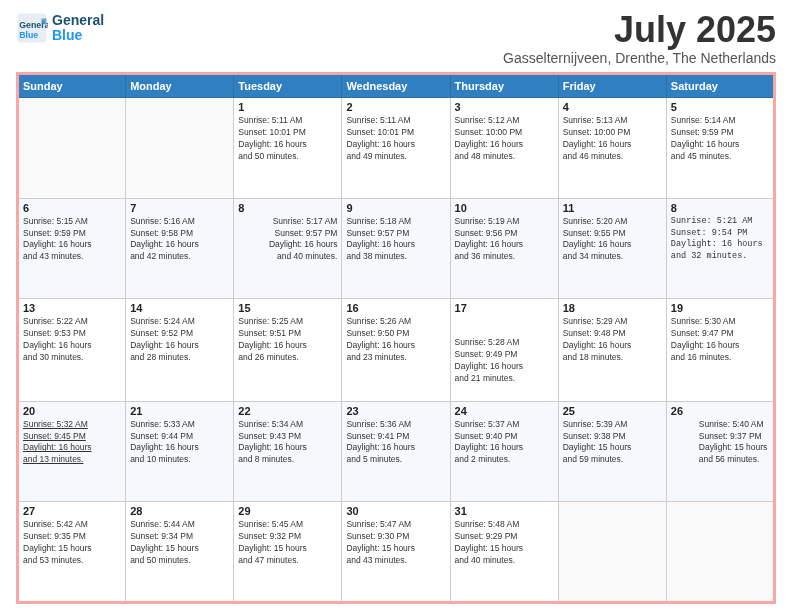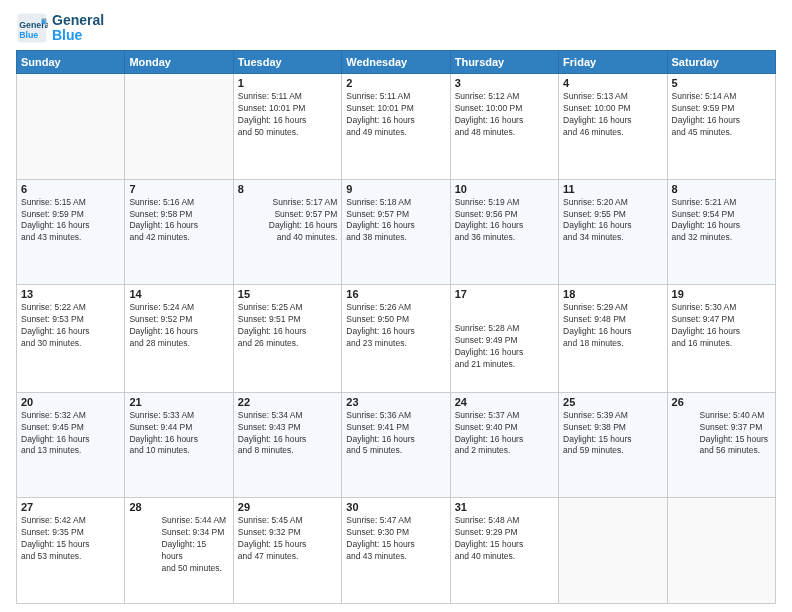--- a/index.html
+++ b/index.html
@@ -41,21 +41,21 @@
       color: #333;
       line-height: 1;
     }
     .subtitle {
       font-size: 14px;
       color: #555;
       margin-top: 2px;
     }
     .calendar {
       flex: 1;
-      border: 1px solid #fca5a5;
+      border: 3px solid #fca5a5;
       border-collapse: collapse;
       width: 100%;
       table-layout: fixed;
     }
     .calendar th {
       background-color: #2f7fc1;
       color: #fff;
       font-size: 11px;
       font-weight: bold;
       padding: 5px 4px;
@@ -103,20 +103,24 @@
         <text x="4" y="20" font-size="11" font-weight="bold" fill="#1a5276">General</text>
         <text x="4" y="32" font-size="11" font-weight="bold" fill="#2196F3">Blue</text>
         <polygon points="32,8 38,14 32,14" fill="#2196F3"></polygon>
         <polygon points="32,8 38,8 38,14" fill="#1a5276" opacity="0.5"></polygon>
       </svg>
       <div style="display:flex;flex-direction:column;line-height:1.1;">
         <span style="font-size:14px;font-weight:bold;color:#1a5276;">General</span>
         <span style="font-size:14px;font-weight:bold;color:#2196F3;">Blue</span>
       </div>
     </div>
+    <div class="title-block">
+      <div class="month-title">July 2025</div>
+      <div class="subtitle">Gasselternijveen, Drenthe, The Netherlands</div>
+    </div>
   </div>
 
   <table class="calendar">
     <thead>
       <tr>
       <th>Sunday</th>
           <th>Monday</th>
           <th>Tuesday</th>
           <th>Wednesday</th>
           <th>Thursday</th>
@@ -202,21 +206,21 @@
           </td>
           <td>
             <span class="day-number">11</span>
             <div class="cell-content" style="white-space: pre-line;">Sunrise: 5:20 AM
 Sunset: 9:55 PM
 Daylight: 16 hours
 and 34 minutes.</div>
           </td>
           <td>
             <span class="day-number">8</span>
-            <div class="cell-content" style="white-space: pre-line;">Sunrise: 5:21 AM
+            <div class="cell-content" style="white-space: pre-line; font-family: Liberation Mono, monospace;">Sunrise: 5:21 AM
 Sunset: 9:54 PM
 Daylight: 16 hours
 and 32 minutes.</div>
           </td>
         </tr>
         <tr>
           <td>
             <span class="day-number">13</span>
             <div class="cell-content" style="white-space: pre-line;">Sunrise: 5:22 AM
 Sunset: 9:53 PM
@@ -262,21 +266,21 @@
             <span class="day-number">19</span>
             <div class="cell-content" style="white-space: pre-line;">Sunrise: 5:30 AM
 Sunset: 9:47 PM
 Daylight: 16 hours
 and 16 minutes.</div>
           </td>
         </tr>
         <tr>
           <td>
             <span class="day-number">20</span>
-            <div class="cell-content" style="white-space: pre-line;">Sunrise: 5:32 AM
+            <div class="cell-content" style="white-space: pre-line; text-decoration: underline;">Sunrise: 5:32 AM
 Sunset: 9:45 PM
 Daylight: 16 hours
 and 13 minutes.</div>
           </td>
           <td>
             <span class="day-number">21</span>
             <div class="cell-content" style="white-space: pre-line;">Sunrise: 5:33 AM
 Sunset: 9:44 PM
 Daylight: 16 hours
 and 10 minutes.</div>
@@ -320,21 +324,21 @@
         <tr>
           <td>
             <span class="day-number">27</span>
             <div class="cell-content" style="white-space: pre-line;">Sunrise: 5:42 AM
 Sunset: 9:35 PM
 Daylight: 15 hours
 and 53 minutes.</div>
           </td>
           <td>
             <span class="day-number">28</span>
-            <div class="cell-content" style="white-space: pre-line; margin-left: 32px;">Sunrise: 5:44 AM
+            <div class="cell-content" style="white-space: pre-line;">Sunrise: 5:44 AM
 Sunset: 9:34 PM
 Daylight: 15 hours
 and 50 minutes.</div>
           </td>
           <td>
             <span class="day-number">29</span>
             <div class="cell-content" style="white-space: pre-line;">Sunrise: 5:45 AM
 Sunset: 9:32 PM
 Daylight: 15 hours
 and 47 minutes.</div>

